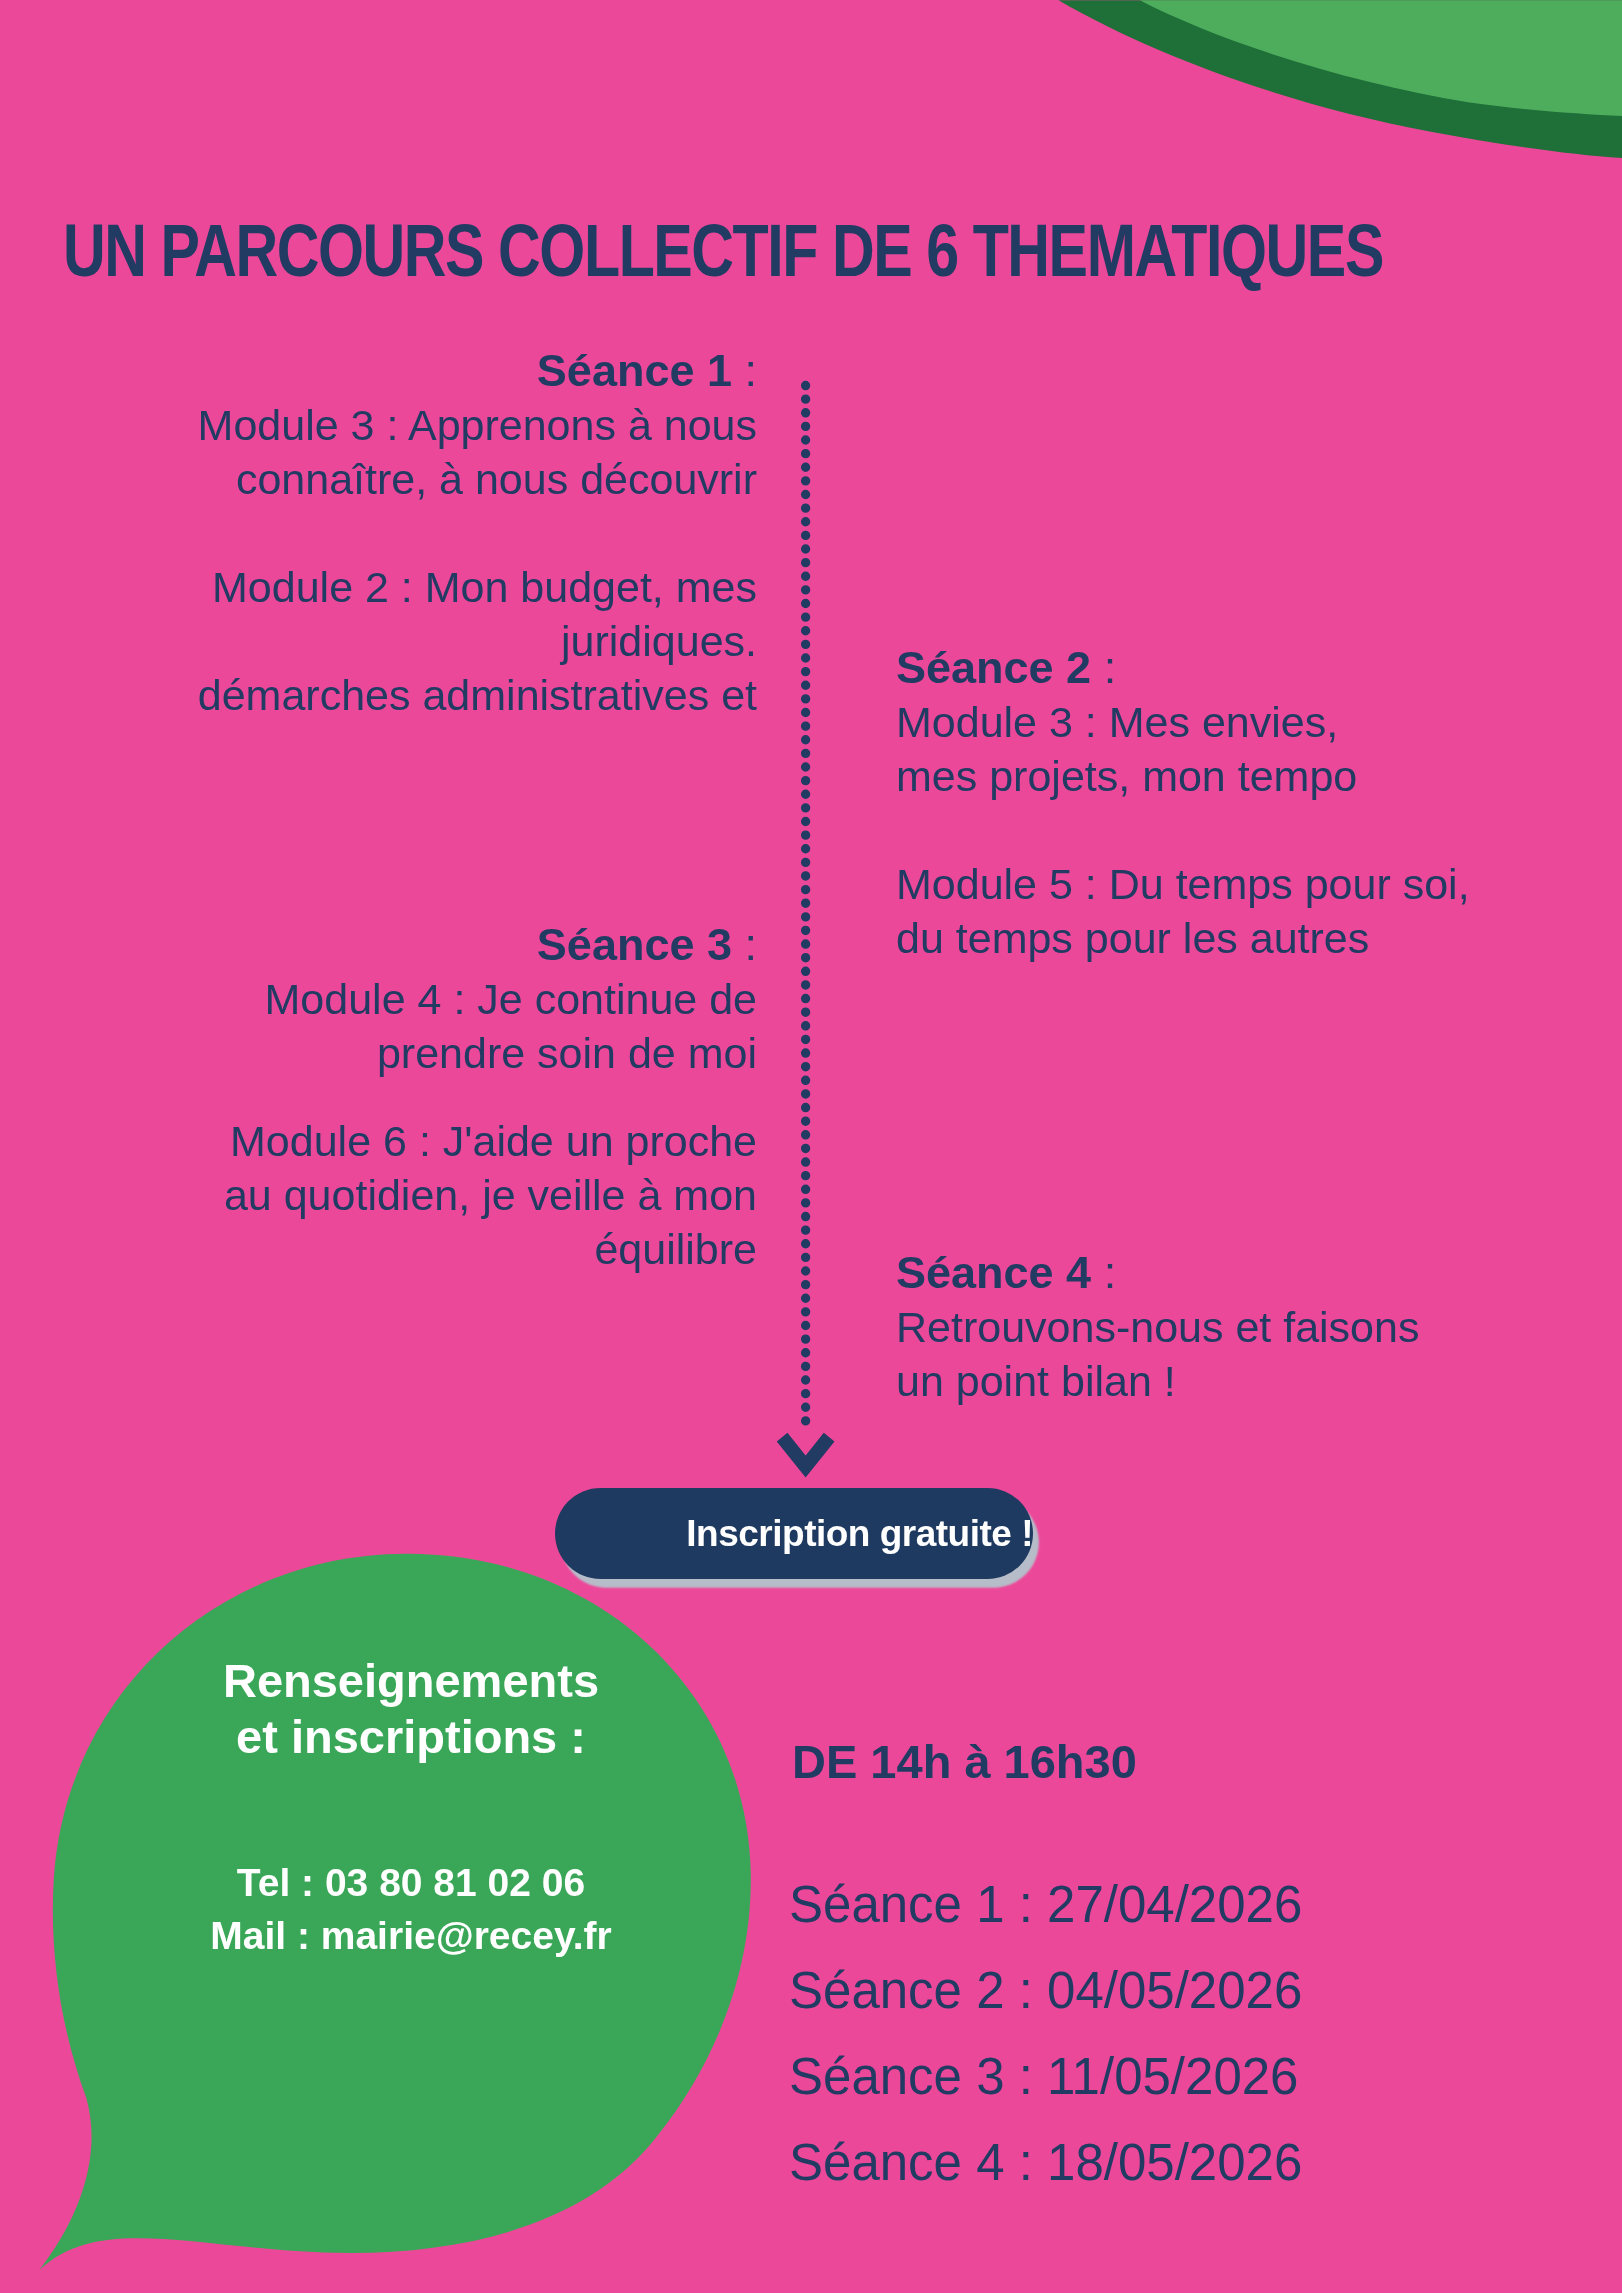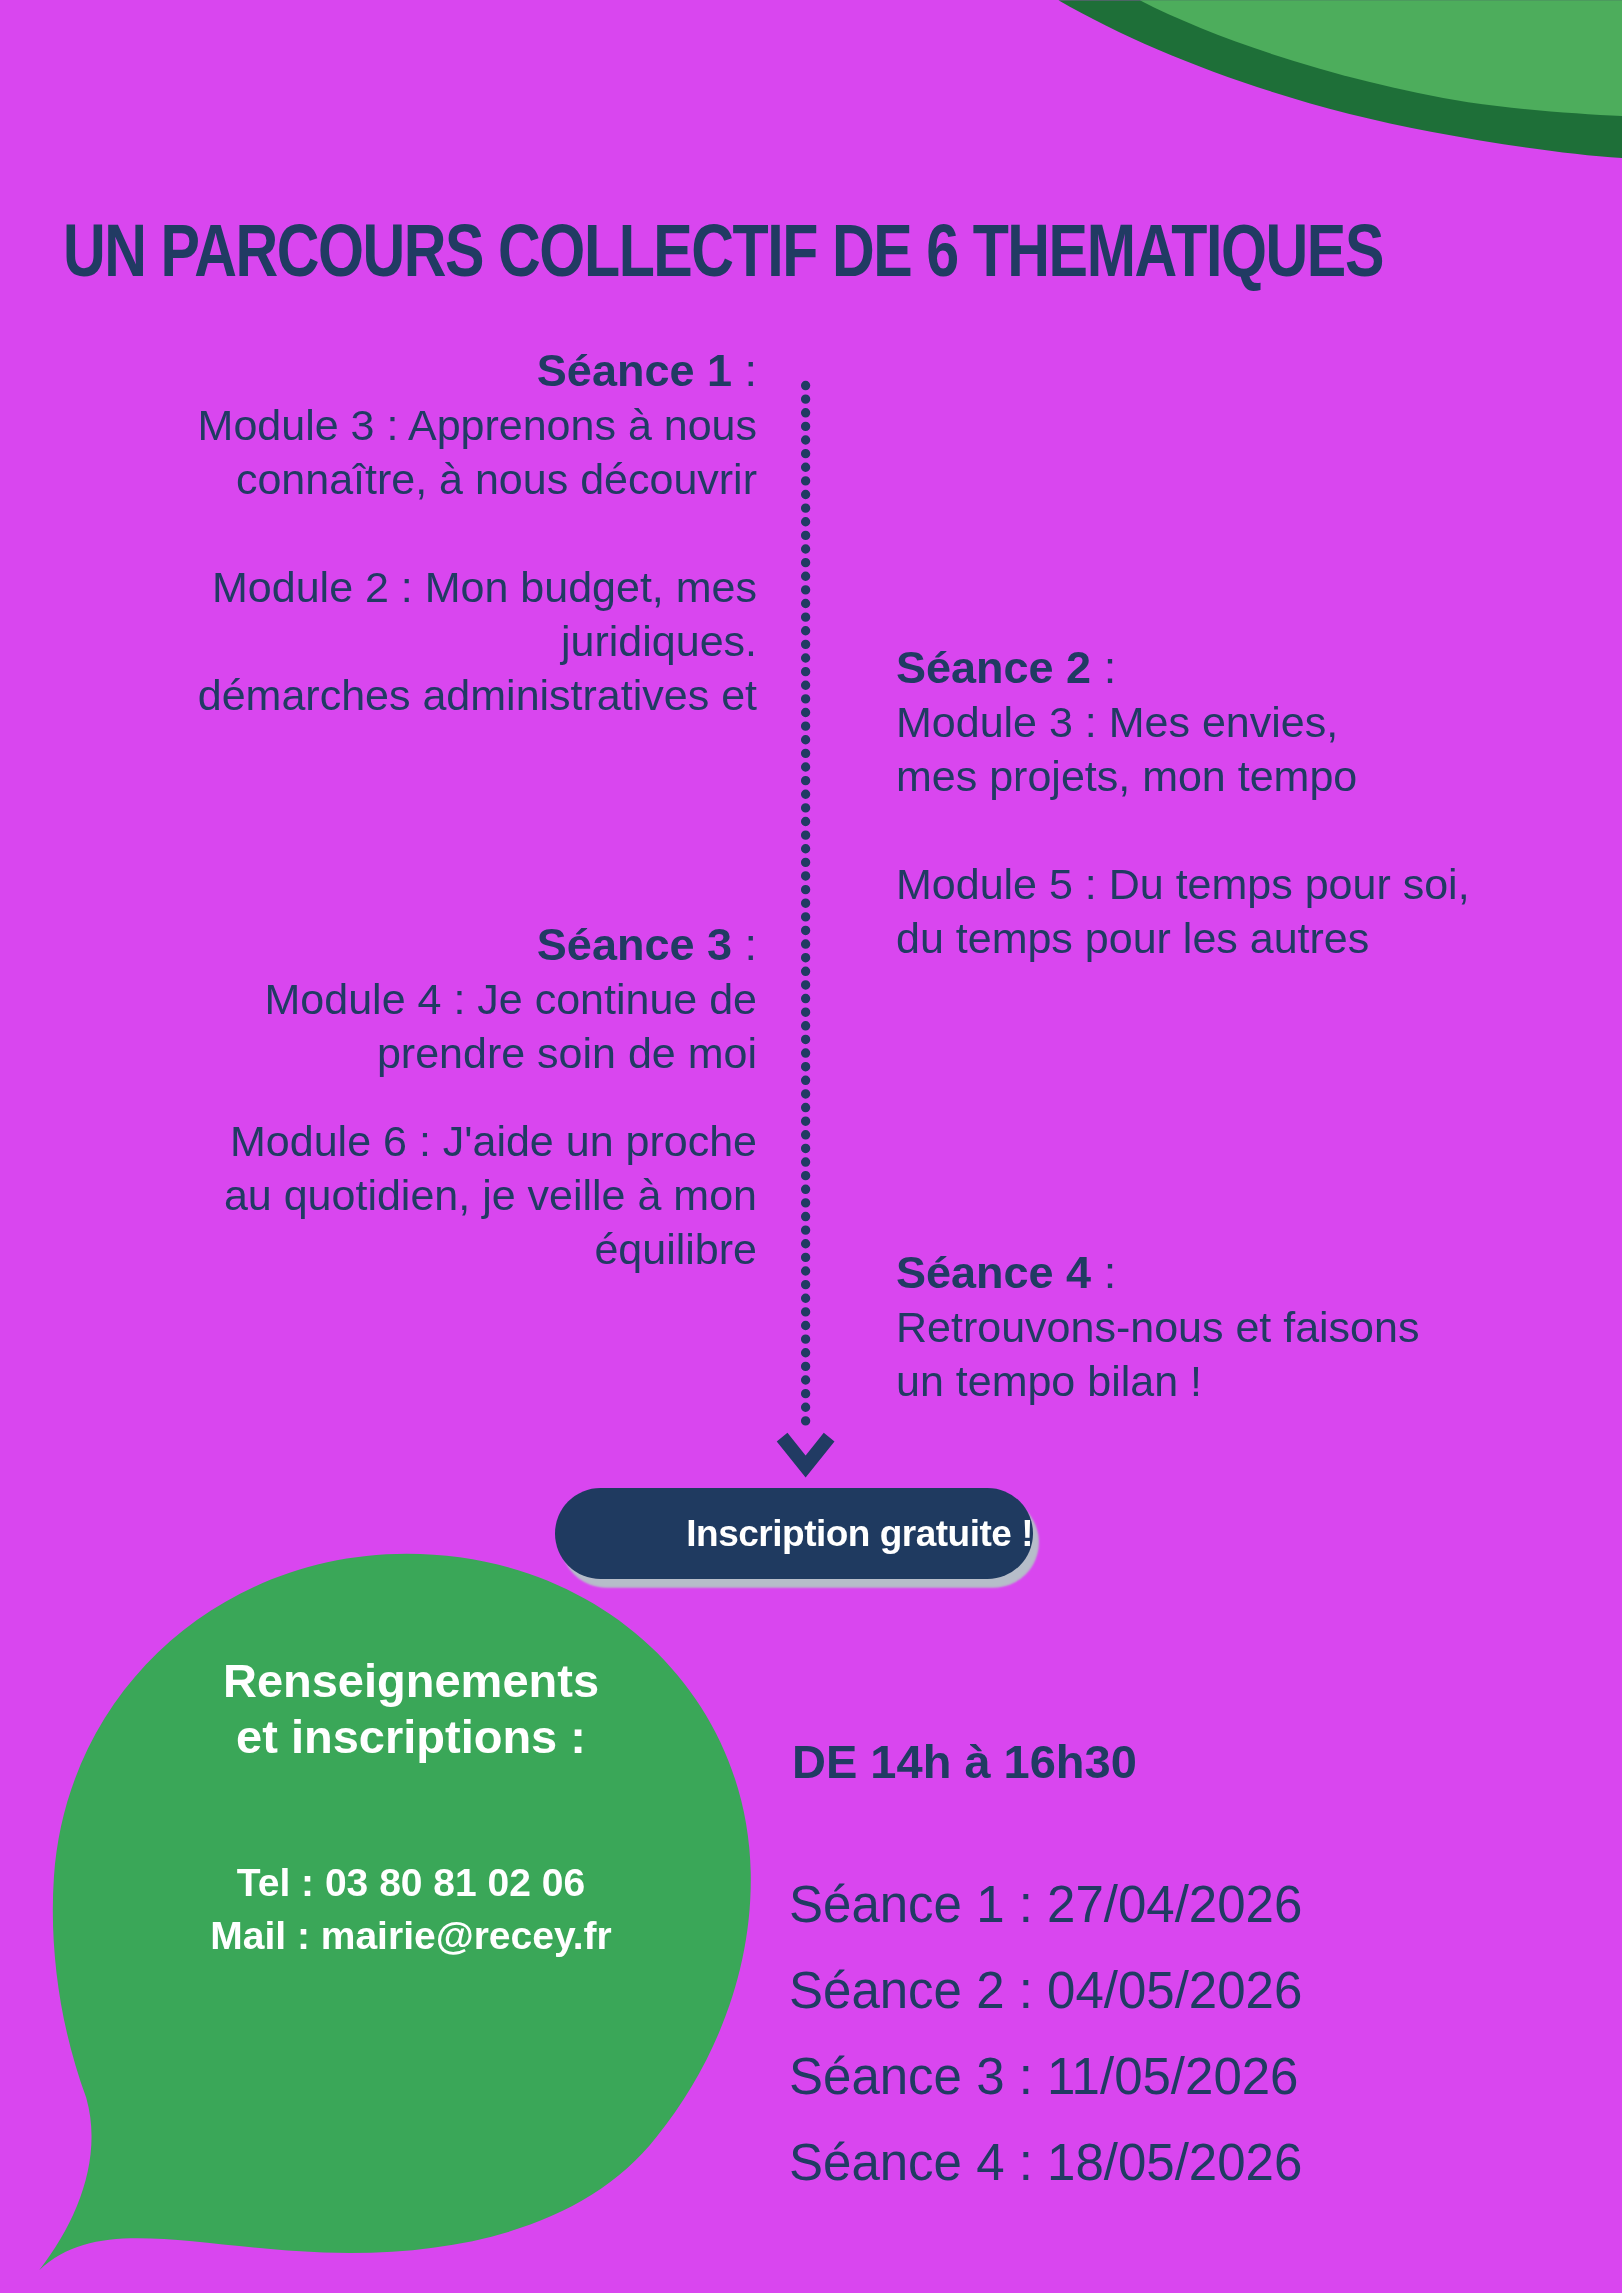--- a/index.html
+++ b/index.html
@@ -1,18 +1,18 @@
 <!DOCTYPE html>
 <html style="--c-navy: #213b63; --c-green_bubble: #3aa758; --c-green_corner_light: #4dad5c; --c-green_corner_dark: #1e6f38; --c-button_bg: #1f3a60; --c-button_shadow: #b6bdc9;"><head>
 <meta charset="utf-8">
 <style>
   html,body { margin:0; padding:0; background:#e8e8e8; }
   .page {
     position:relative; width:1622px; height:2294px; margin:0 auto;
-    background:#d946ef; overflow:hidden;
+    background:#ec4899; overflow:hidden;
     font-family:"Liberation Sans", sans-serif;
     color:var(--c-navy, #213b63);
   }
   .bg-svg { position:absolute; inset:0; width:1622px; height:2294px; }
 
   .title {
     position:absolute; left:63px; top:208px; margin:0;
     font-size:61px; font-weight:700; letter-spacing:-1.5px;
     transform:scale(0.97,1.22); transform-origin:left top;
     color:var(--c-navy, #213b63); white-space:nowrap;
@@ -97,21 +97,21 @@
     <div class="ln">prendre soin de moi</div>
     <div class="sp35"></div>
     <div class="ln">Module 6 : J'aide un proche</div>
     <div class="ln">au quotidien, je veille à mon</div>
     <div class="ln">équilibre</div>
   </div>
 
   <div class="txtcol col-right" style="top:1246px;">
     <div class="ln"><span class="hd">Séance 4</span><span class="hd-colon"> :</span></div>
     <div class="ln">Retrouvons-nous et faisons</div>
-    <div class="ln">un tempo bilan !</div>
+    <div class="ln">un point bilan !</div>
   </div>
 
   <div class="cta">
     <span>Inscription gratuite !</span>
   </div>
 
   <div class="bubble-heading">
     <div>Renseignements</div>
     <div>et inscriptions :</div>
   </div>

